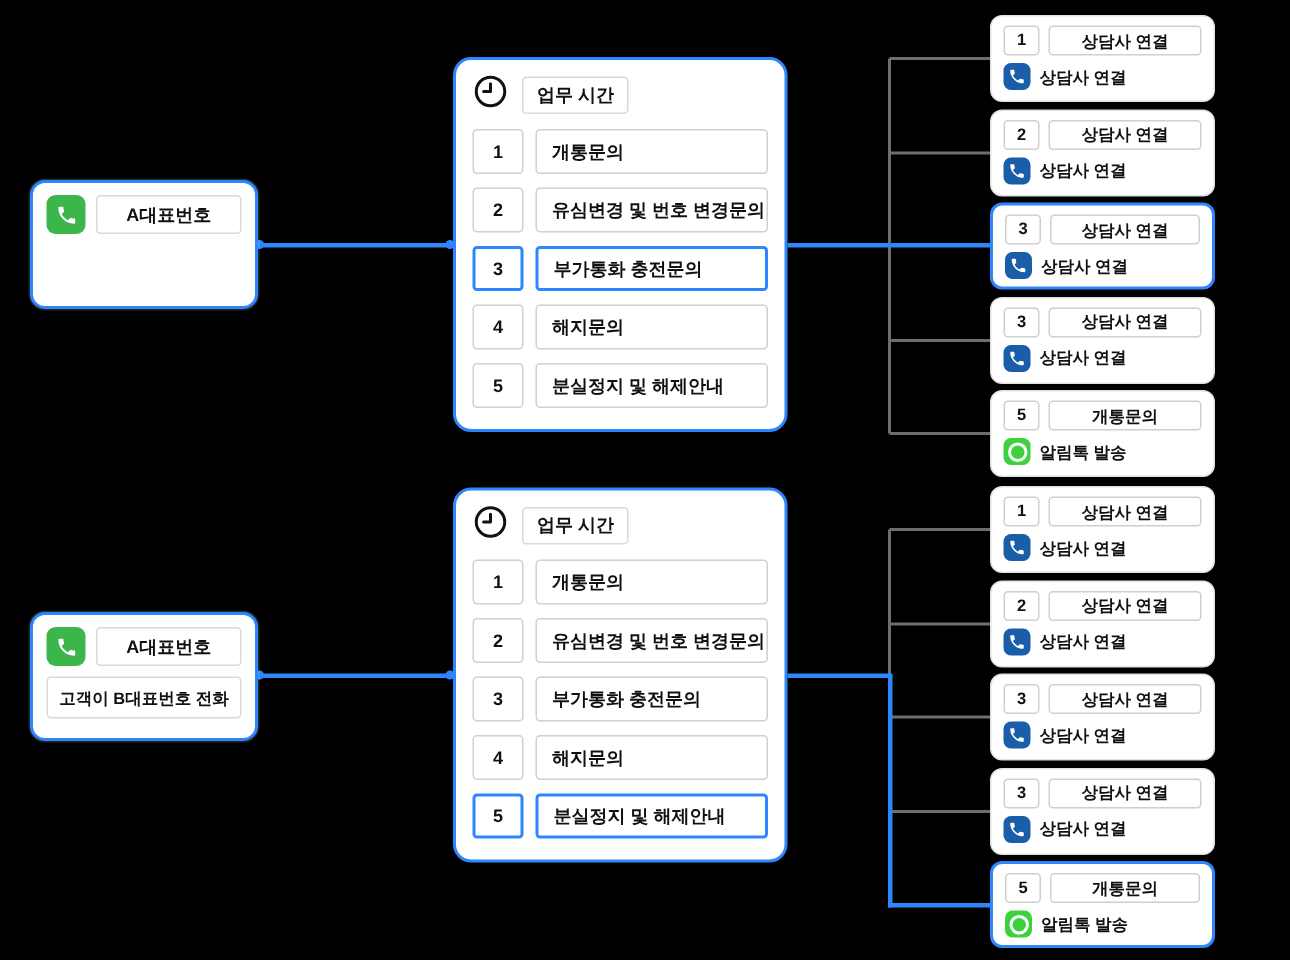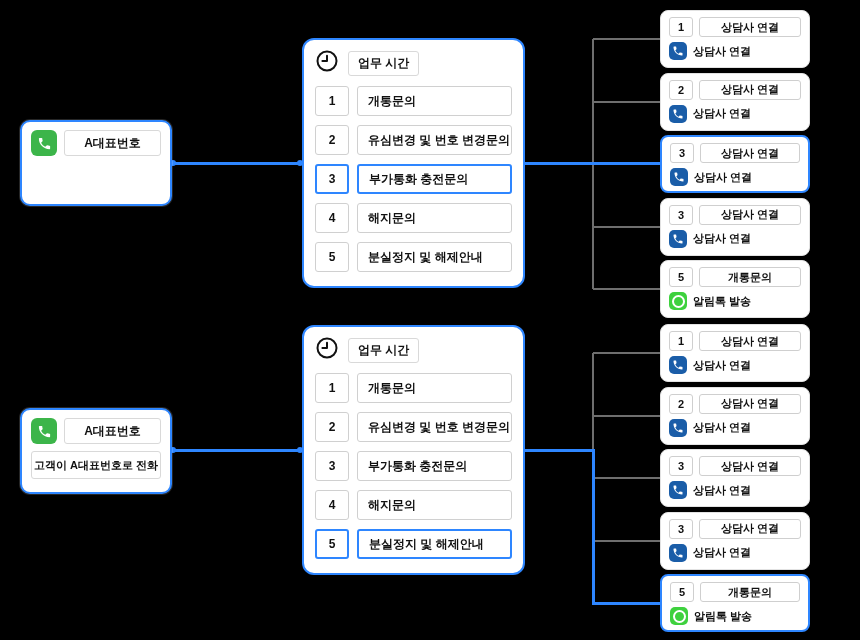--- a/index.html
+++ b/index.html
@@ -210,21 +210,21 @@
 
     <div class="entry">
       <div class="r1">
         <span class="gphone">
           <svg width="15" height="15" viewBox="0 0 24 24">
               <path fill="#fff" d="M6.62 10.79c1.44 2.83 3.76 5.14 6.59 6.59l2.2-2.21a1 1 0 0 1 1.02-.24c1.12.37 2.33.57 3.57.57a1 1 0 0 1 1 1V20a1 1 0 0 1-1 1C10.61 21 3 13.39 3 4a1 1 0 0 1 1-1h3.5a1 1 0 0 1 1 1c0 1.25.2 2.45.57 3.57a1 1 0 0 1-.25 1.02l-2.2 2.2z"></path>
             </svg>
         </span>
         <span class="entry-title">A대표번호</span>
       </div>
-      <div class="entry-sub">고객이 A대표번호로 전화</div>
+      <div class="entry-sub">고객이 B대표번호 전화</div>
     </div>
 
     <div class="menu">
       <div class="mhead">
         <span class="clock">
           <svg width="24" height="24" viewBox="0 0 24 24">
               <circle cx="12" cy="12" r="9.5" fill="none" stroke="#111" stroke-width="2"></circle>
               <path d="M12 6.8V12H7.4" fill="none" stroke="#111" stroke-width="2" stroke-linecap="round" stroke-linejoin="round"></path>
             </svg>
         </span>

